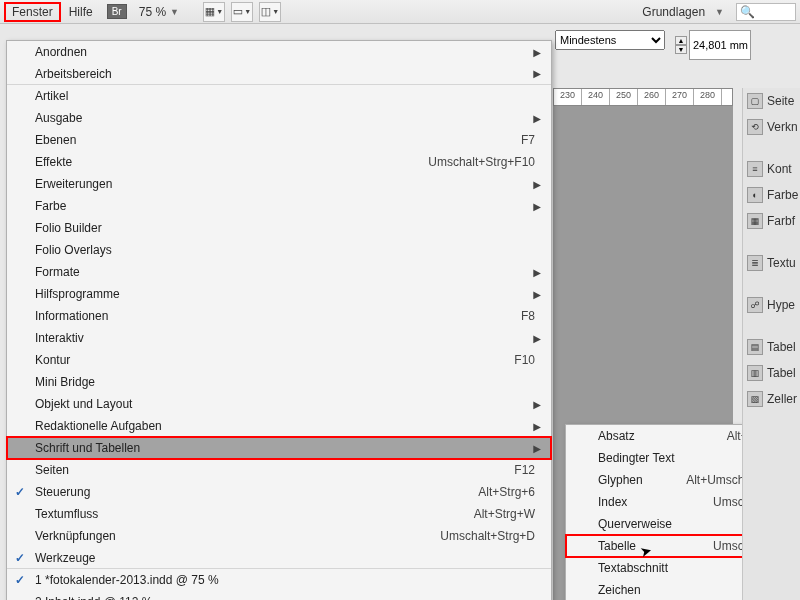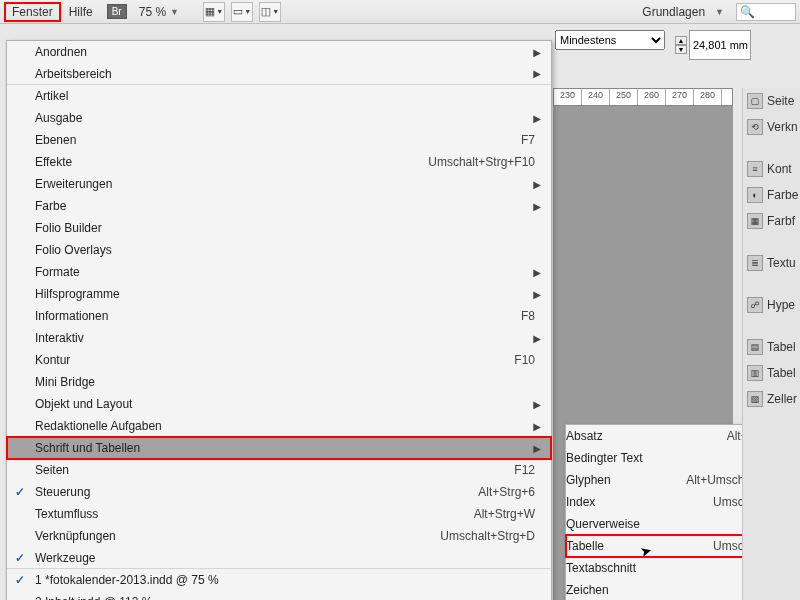--- a/index.html
+++ b/index.html
@@ -32,21 +32,21 @@
 .main-menu { position:absolute; left:6px; top:40px; width:546px; background:#f4f4f4; border:1px solid #b0b0b0; box-shadow:2px 2px 5px rgba(0,0,0,0.25);}
 .mrow { display:flex; align-items:center; height:22px; padding-left:28px; padding-right:10px; color:#222; position:relative;}
 .mrow .chk { position:absolute; left:8px; color:#2a65b3; font-weight:bold;}
 .mrow .label { flex:1; }
 .mrow .short { color:#444; margin-right:6px;}
 .mrow .sub { color:#444; font-size:10px; }
 .mrow.sep-after { border-bottom:1px solid #d5d5d5; }
 .mrow.highlight { outline:2px solid #ff0000; outline-offset:-1px; background:#a3a3a3;}
 
 .sub-menu { position:absolute; left:565px; top:424px; width:230px; background:#f4f4f4; border:1px solid #b0b0b0; box-shadow:2px 2px 5px rgba(0,0,0,0.25);}
-.srow { display:flex; align-items:center; height:22px; padding-left:0; padding-right:10px; color:#222;}
+.srow { display:flex; align-items:center; height:22px; padding-left:32px; padding-right:10px; color:#222;}
 .srow .label { flex:1; }
 .srow .short { color:#444;}
 .srow.highlight { outline:2px solid #ff0000; outline-offset:-1px;}
 .srow.sep-after { border-bottom:1px solid #d5d5d5;}
 
 .cursor { position:absolute; left:640px; top:543px; font-size:14px; color:#000; pointer-events:none; transform:rotate(-15deg);}
 
 .right-panels { position:absolute; right:0; top:88px; width:58px; background:#e4e4e4; border-left:1px solid #c5c5c5; height:512px;}
 .rp { height:26px; display:flex; align-items:center; padding-left:4px; font-size:11px; color:#333; border-bottom:0;}
 .rp .ico { width:16px; height:16px; margin-right:4px; background:#ccc; border:1px solid #999; display:inline-flex; align-items:center; justify-content:center; font-size:9px;}

